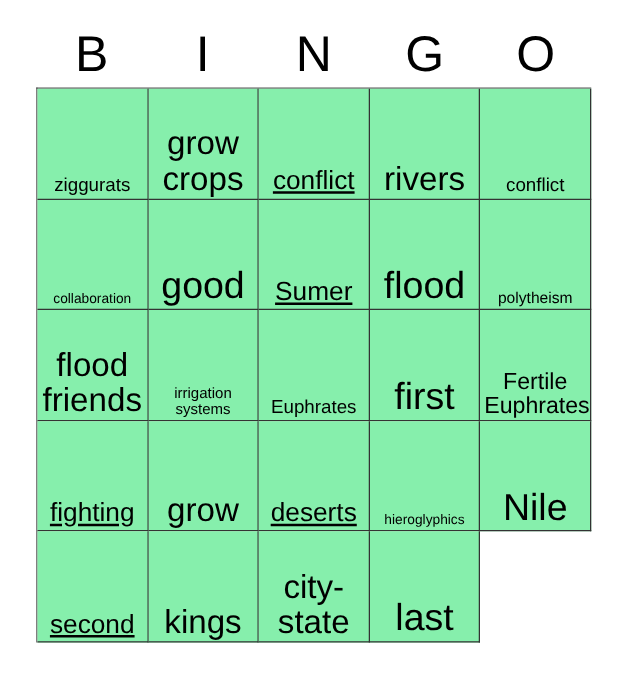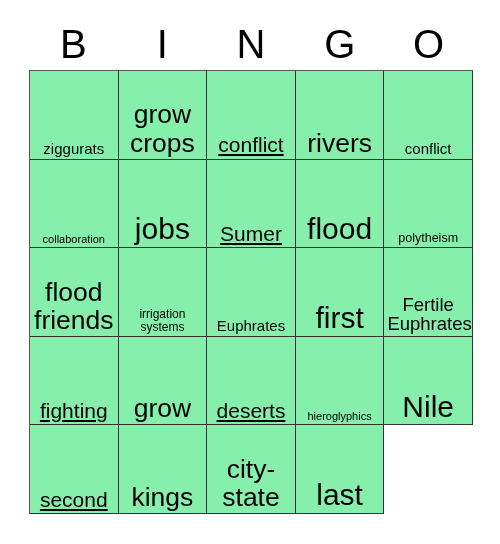--- a/index.html
+++ b/index.html
@@ -119,21 +119,21 @@
         <span class="cell-text fs-xxl">rivers</span>
       </div>
     <div class="cell">
         <span class="cell-text fs-s">conflict</span>
       </div>
 
     <div class="cell">
         <span class="cell-text fs-xxs">collaboration</span>
       </div>
     <div class="cell">
-        <span class="cell-text fs-xxxl">jobs</span>
+        <span class="cell-text fs-xxxl">good</span>
       </div>
     <div class="cell">
         <span class="cell-text fs-l">Sumer</span>
       </div>
     <div class="cell">
         <span class="cell-text fs-xxxl">flood</span>
       </div>
     <div class="cell">
         <span class="cell-text fs-xs">polytheism</span>
       </div>

